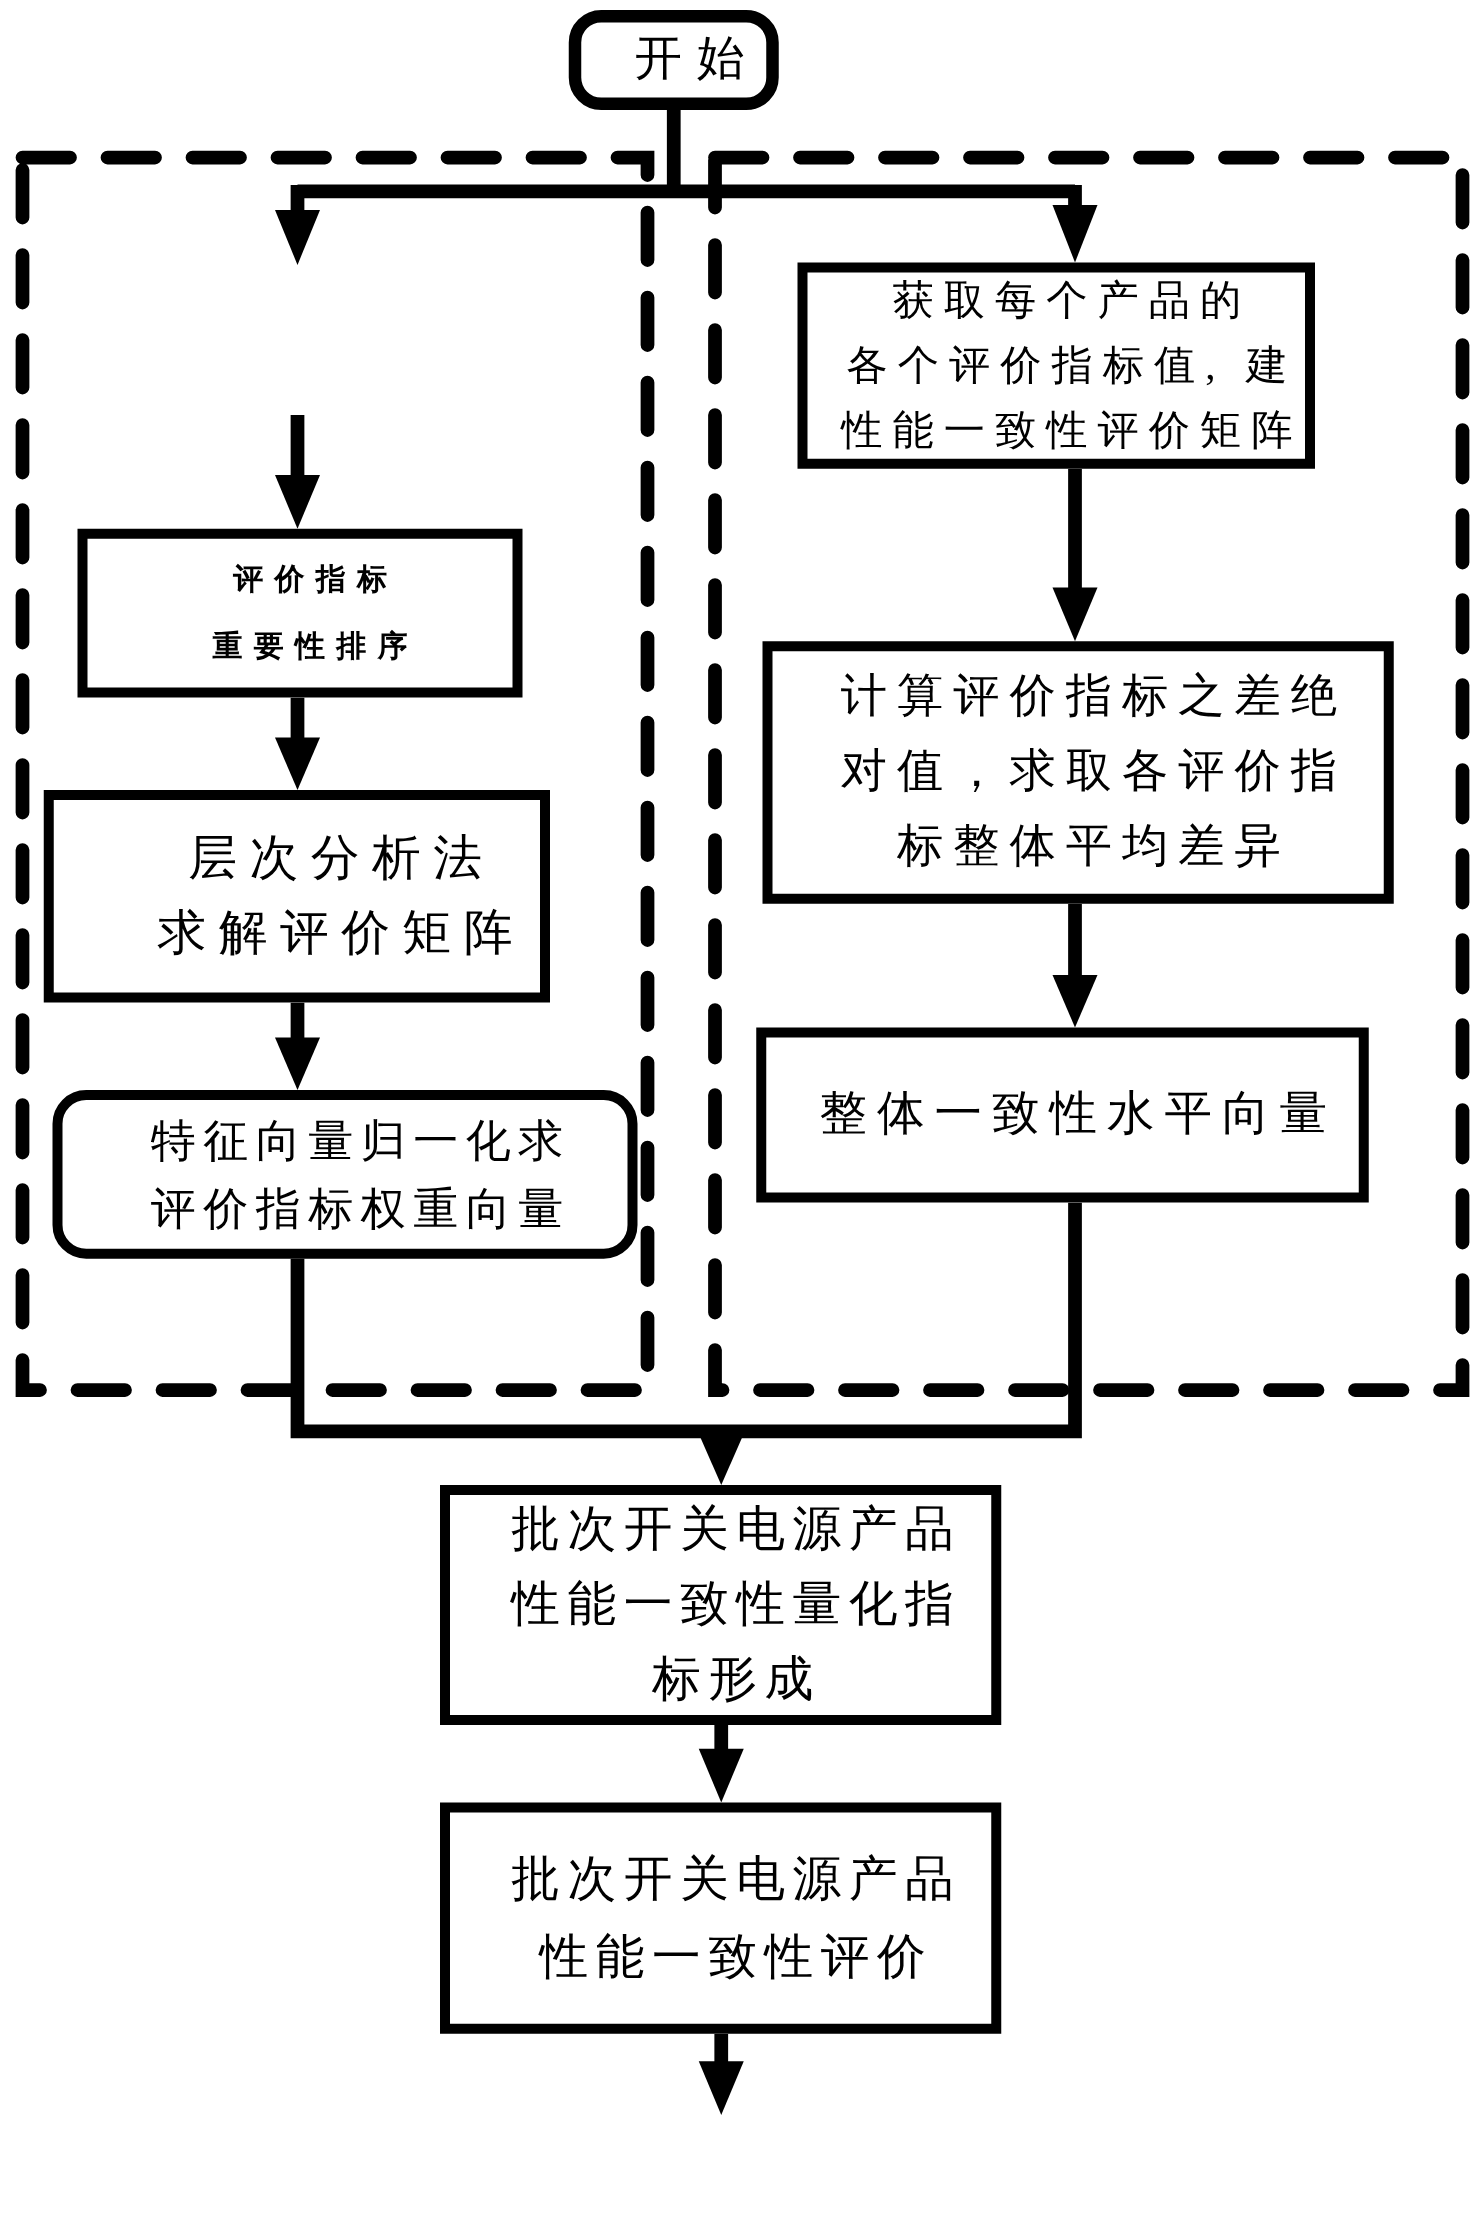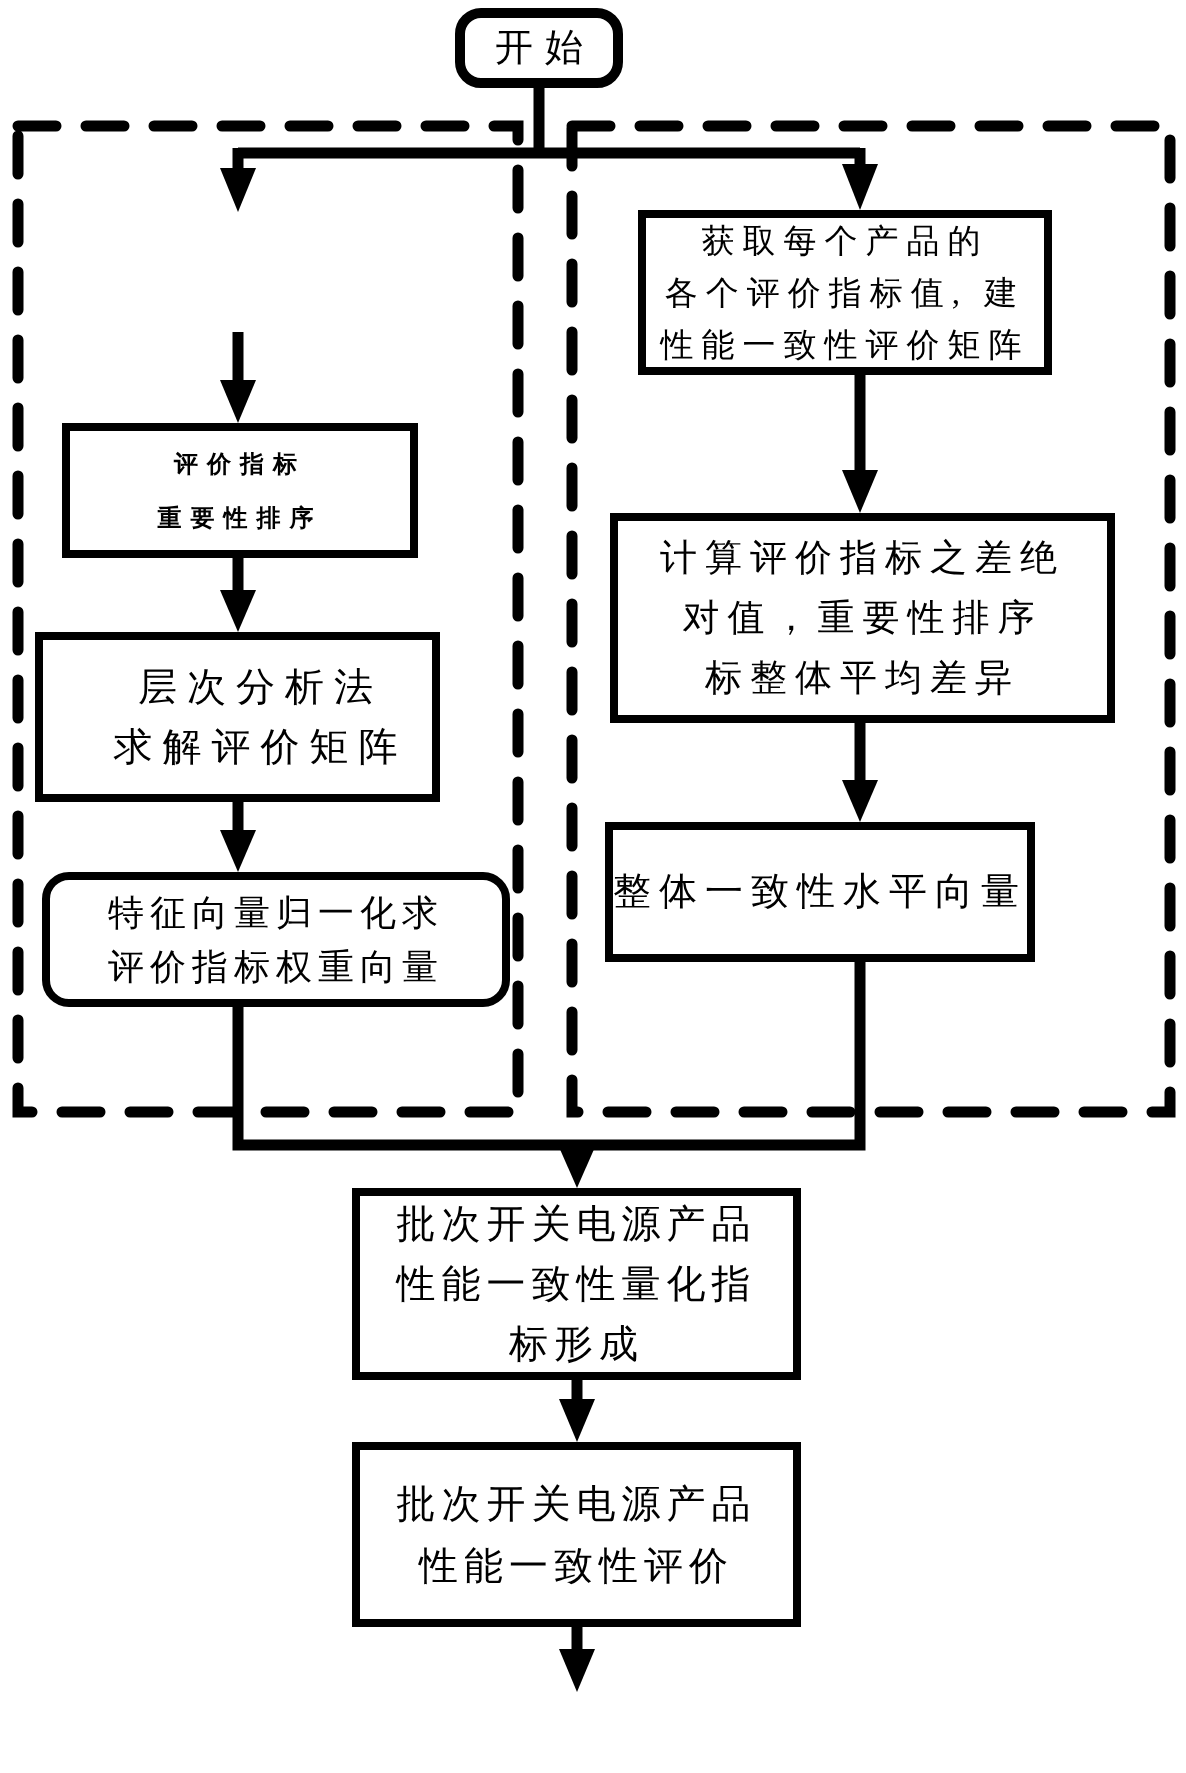--- a/index.html
+++ b/index.html
@@ -1,38 +1,38 @@
 <!DOCTYPE html>
 <html><head>
 <meta charset="utf-8">
 <style>
   html,body{margin:0;padding:0;background:#ffffff;}
   .canvas{position:relative;width:1186px;height:1773px;background:#ffffff;overflow:hidden;
           font-family:"Liberation Serif", serif;color:#000;}
   svg.connector-layer{position:absolute;left:0;top:0;z-index:1;}
   .box{position:absolute;z-index:2;box-sizing:border-box;background:#ffffff;
-       border:8px solid #000;display:flex;align-items:center;justify-content:center;}
+       border:8px solid #000;display:flex;align-items:center;justify-content:center;padding-left:25px;}
   .terminal{border-width:10px;border-radius:26px;}
   .label{white-space:pre-line;text-align:center;line-height:1.35;}
   
   .n-start{left:455px;top:8px;width:168px;height:80px;}
   .n-start .label{font-size:38px;letter-spacing:12px;padding-left:12px;}
   .n-l1{left:85px;top:212px;width:310px;height:120px;}
   .n-l1 .label{font-size:34px;line-height:50px;letter-spacing:6px;}
   .n-l2{left:62px;top:423px;width:356px;height:135px;}
   .n-l2 .label{font-size:24px;line-height:54px;letter-spacing:9px;font-weight:bold;}
   .n-l3{left:35px;top:632px;width:405px;height:170px;}
   .n-l3 .label{font-size:39px;line-height:60px;letter-spacing:10px;margin-left:46px;}
   .n-l4{left:42px;top:872px;width:468px;height:135px;border-radius:27px;}
   .n-l4 .label{font-size:36px;line-height:54px;letter-spacing:6px;}
   .n-r1{left:638px;top:210px;width:414px;height:165px;}
   .n-r1 .label{font-size:33px;line-height:52px;letter-spacing:8px;}
   .n-r2{left:610px;top:513px;width:505px;height:210px;}
   .n-r2 .label{font-size:37px;line-height:60px;letter-spacing:8px;}
-  .n-r3{left:605px;top:822px;width:430px;height:140px;}
+  .n-r3{left:605px;top:822px;width:490px;height:140px;}
   .n-r3 .label{font-size:38px;letter-spacing:8px;}
   .n-b1{left:352px;top:1188px;width:449px;height:192px;}
   .n-b1 .label{font-size:39px;line-height:60px;letter-spacing:6px;}
   .n-b2{left:352px;top:1442px;width:449px;height:185px;}
   .n-b2 .label{font-size:39px;line-height:62px;letter-spacing:6px;}
   .n-end{left:494px;top:1692px;width:167px;height:78px;}
   .n-end .label{font-size:38px;letter-spacing:12px;padding-left:12px;}
 </style>
 </head>
 <body>
@@ -90,21 +90,21 @@
 评价指标权重向量</div>
   </div>
 
   <div class="box n-r1">
     <div class="label">获取每个产品的
 各个评价指标值, 建
 性能一致性评价矩阵</div>
   </div>
   <div class="box n-r2">
     <div class="label">计算评价指标之差绝
-对值，重要性排序
+对值，求取各评价指
 标整体平均差异</div>
   </div>
   <div class="box n-r3">
     <div class="label">整体一致性水平向量</div>
   </div>
 
   <div class="box n-b1">
     <div class="label">批次开关电源产品
 性能一致性量化指
 标形成</div>

